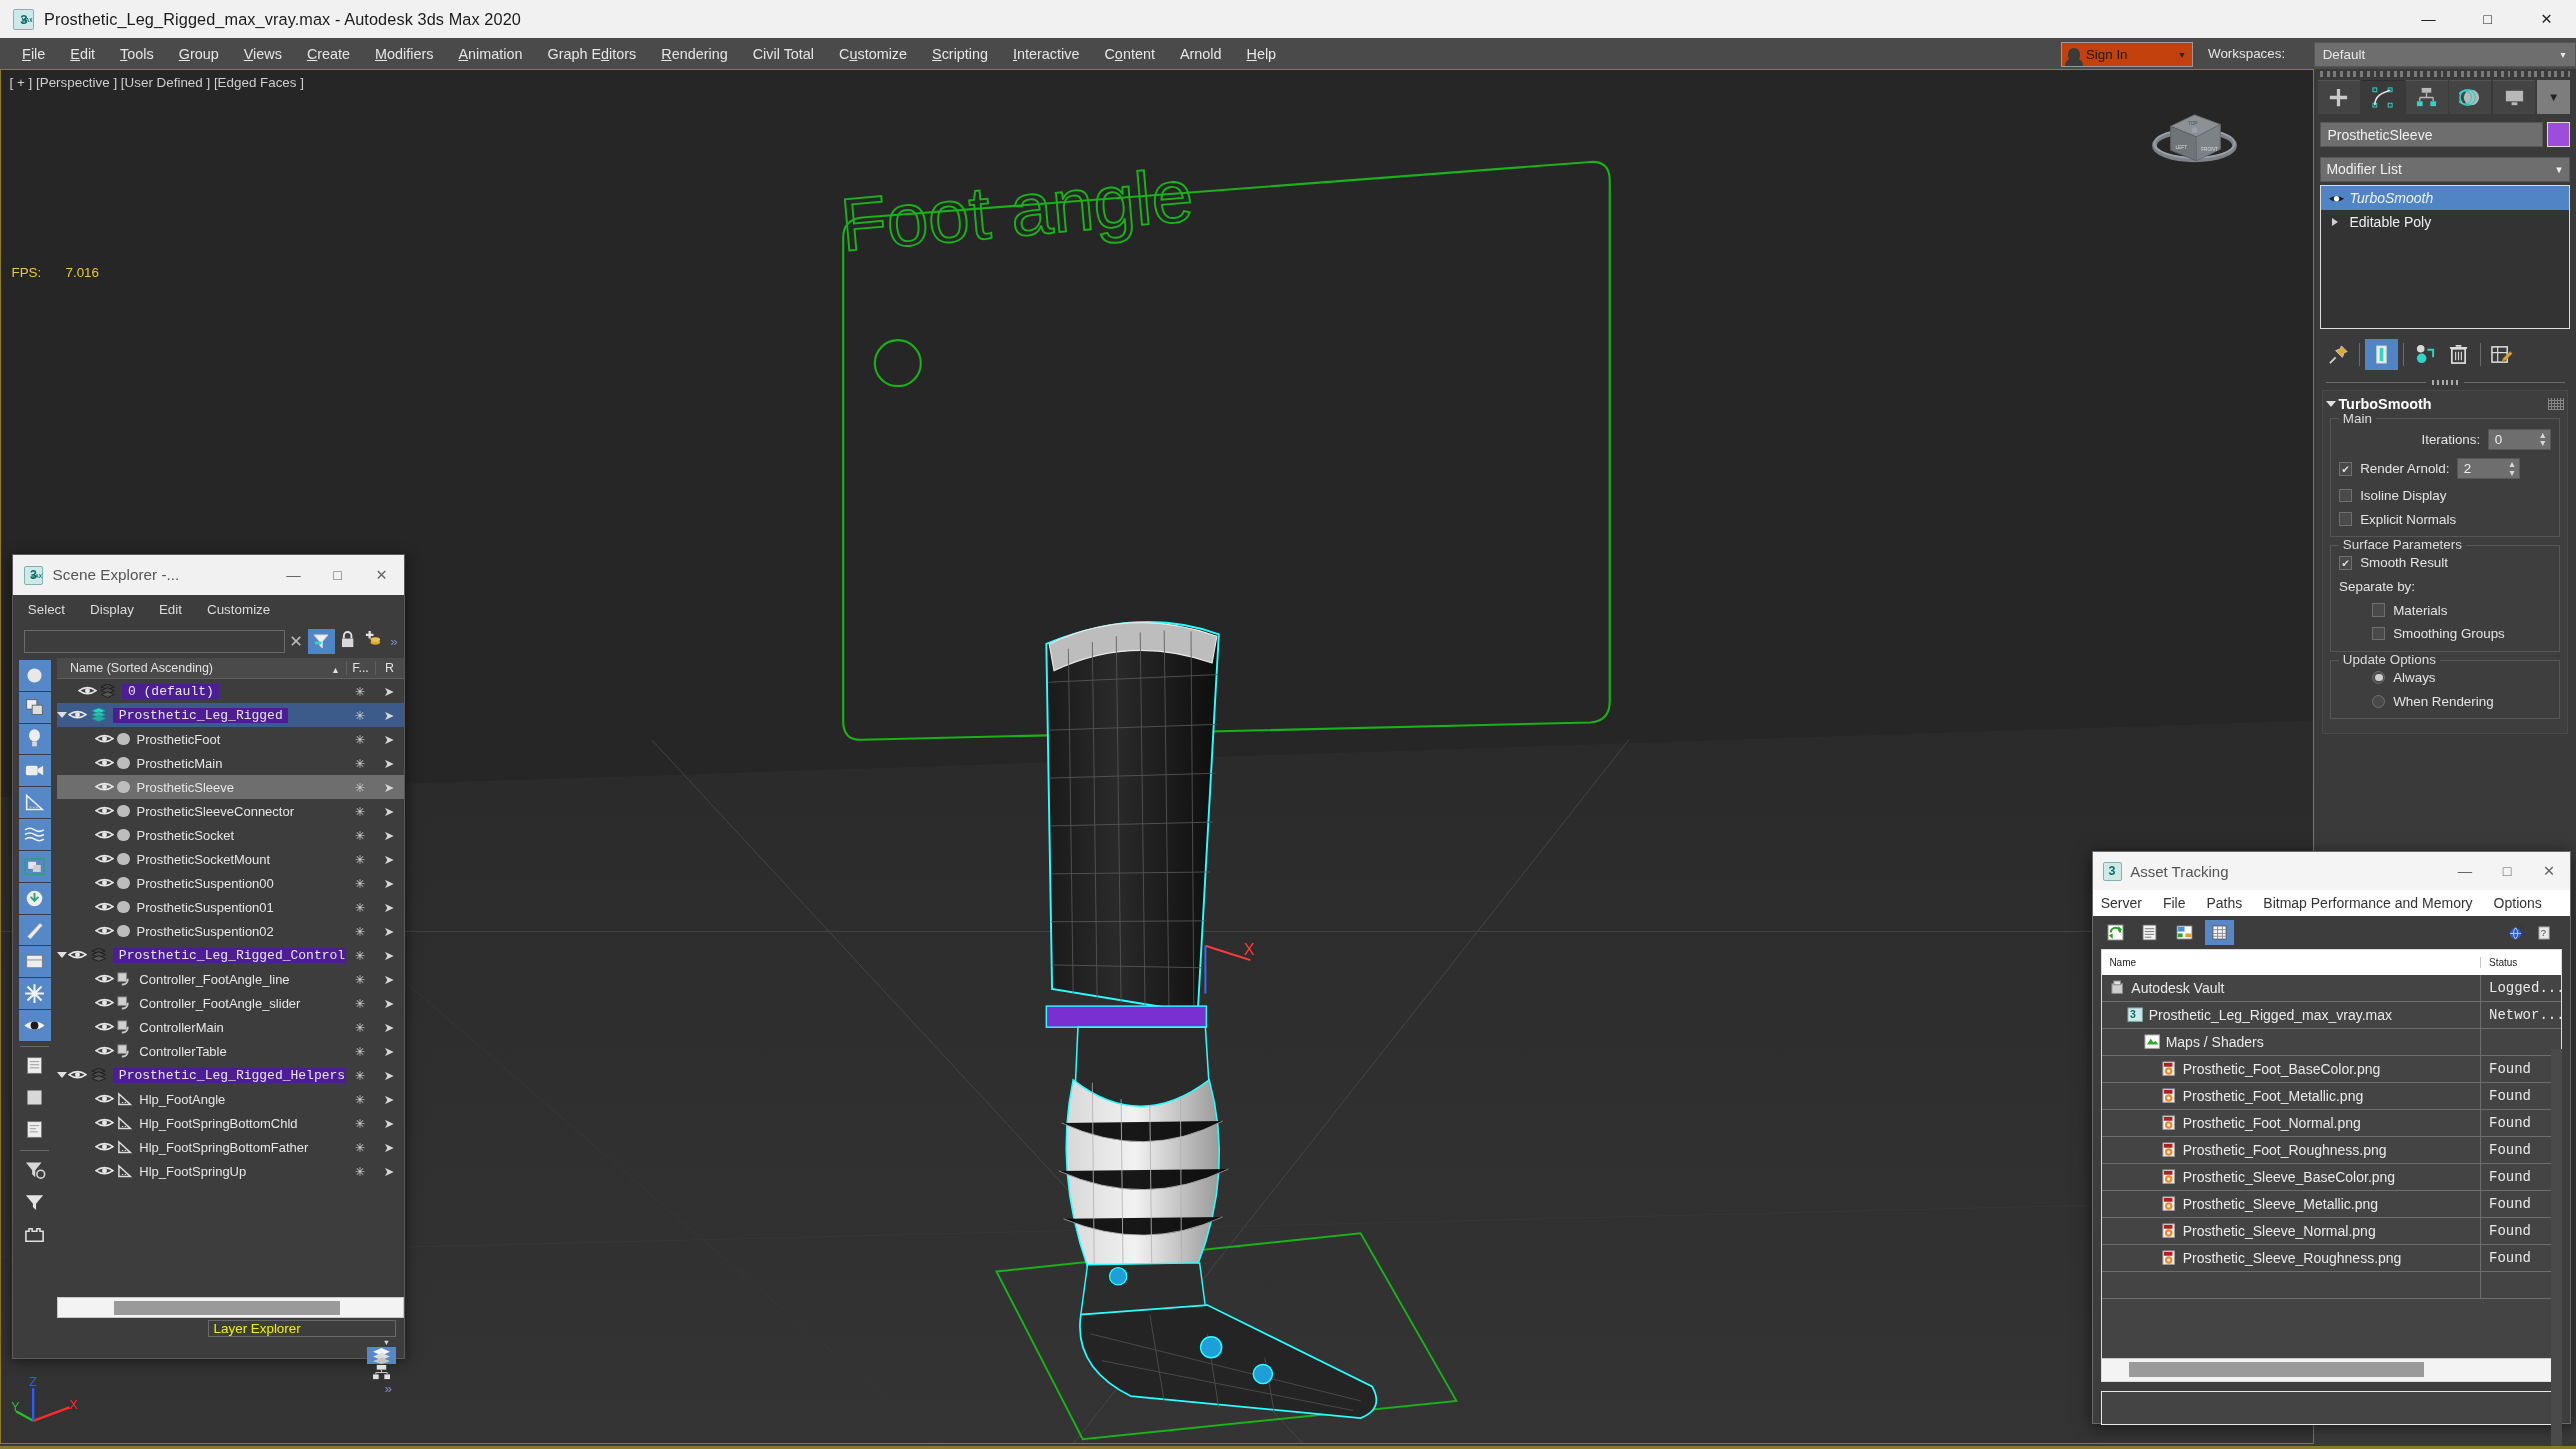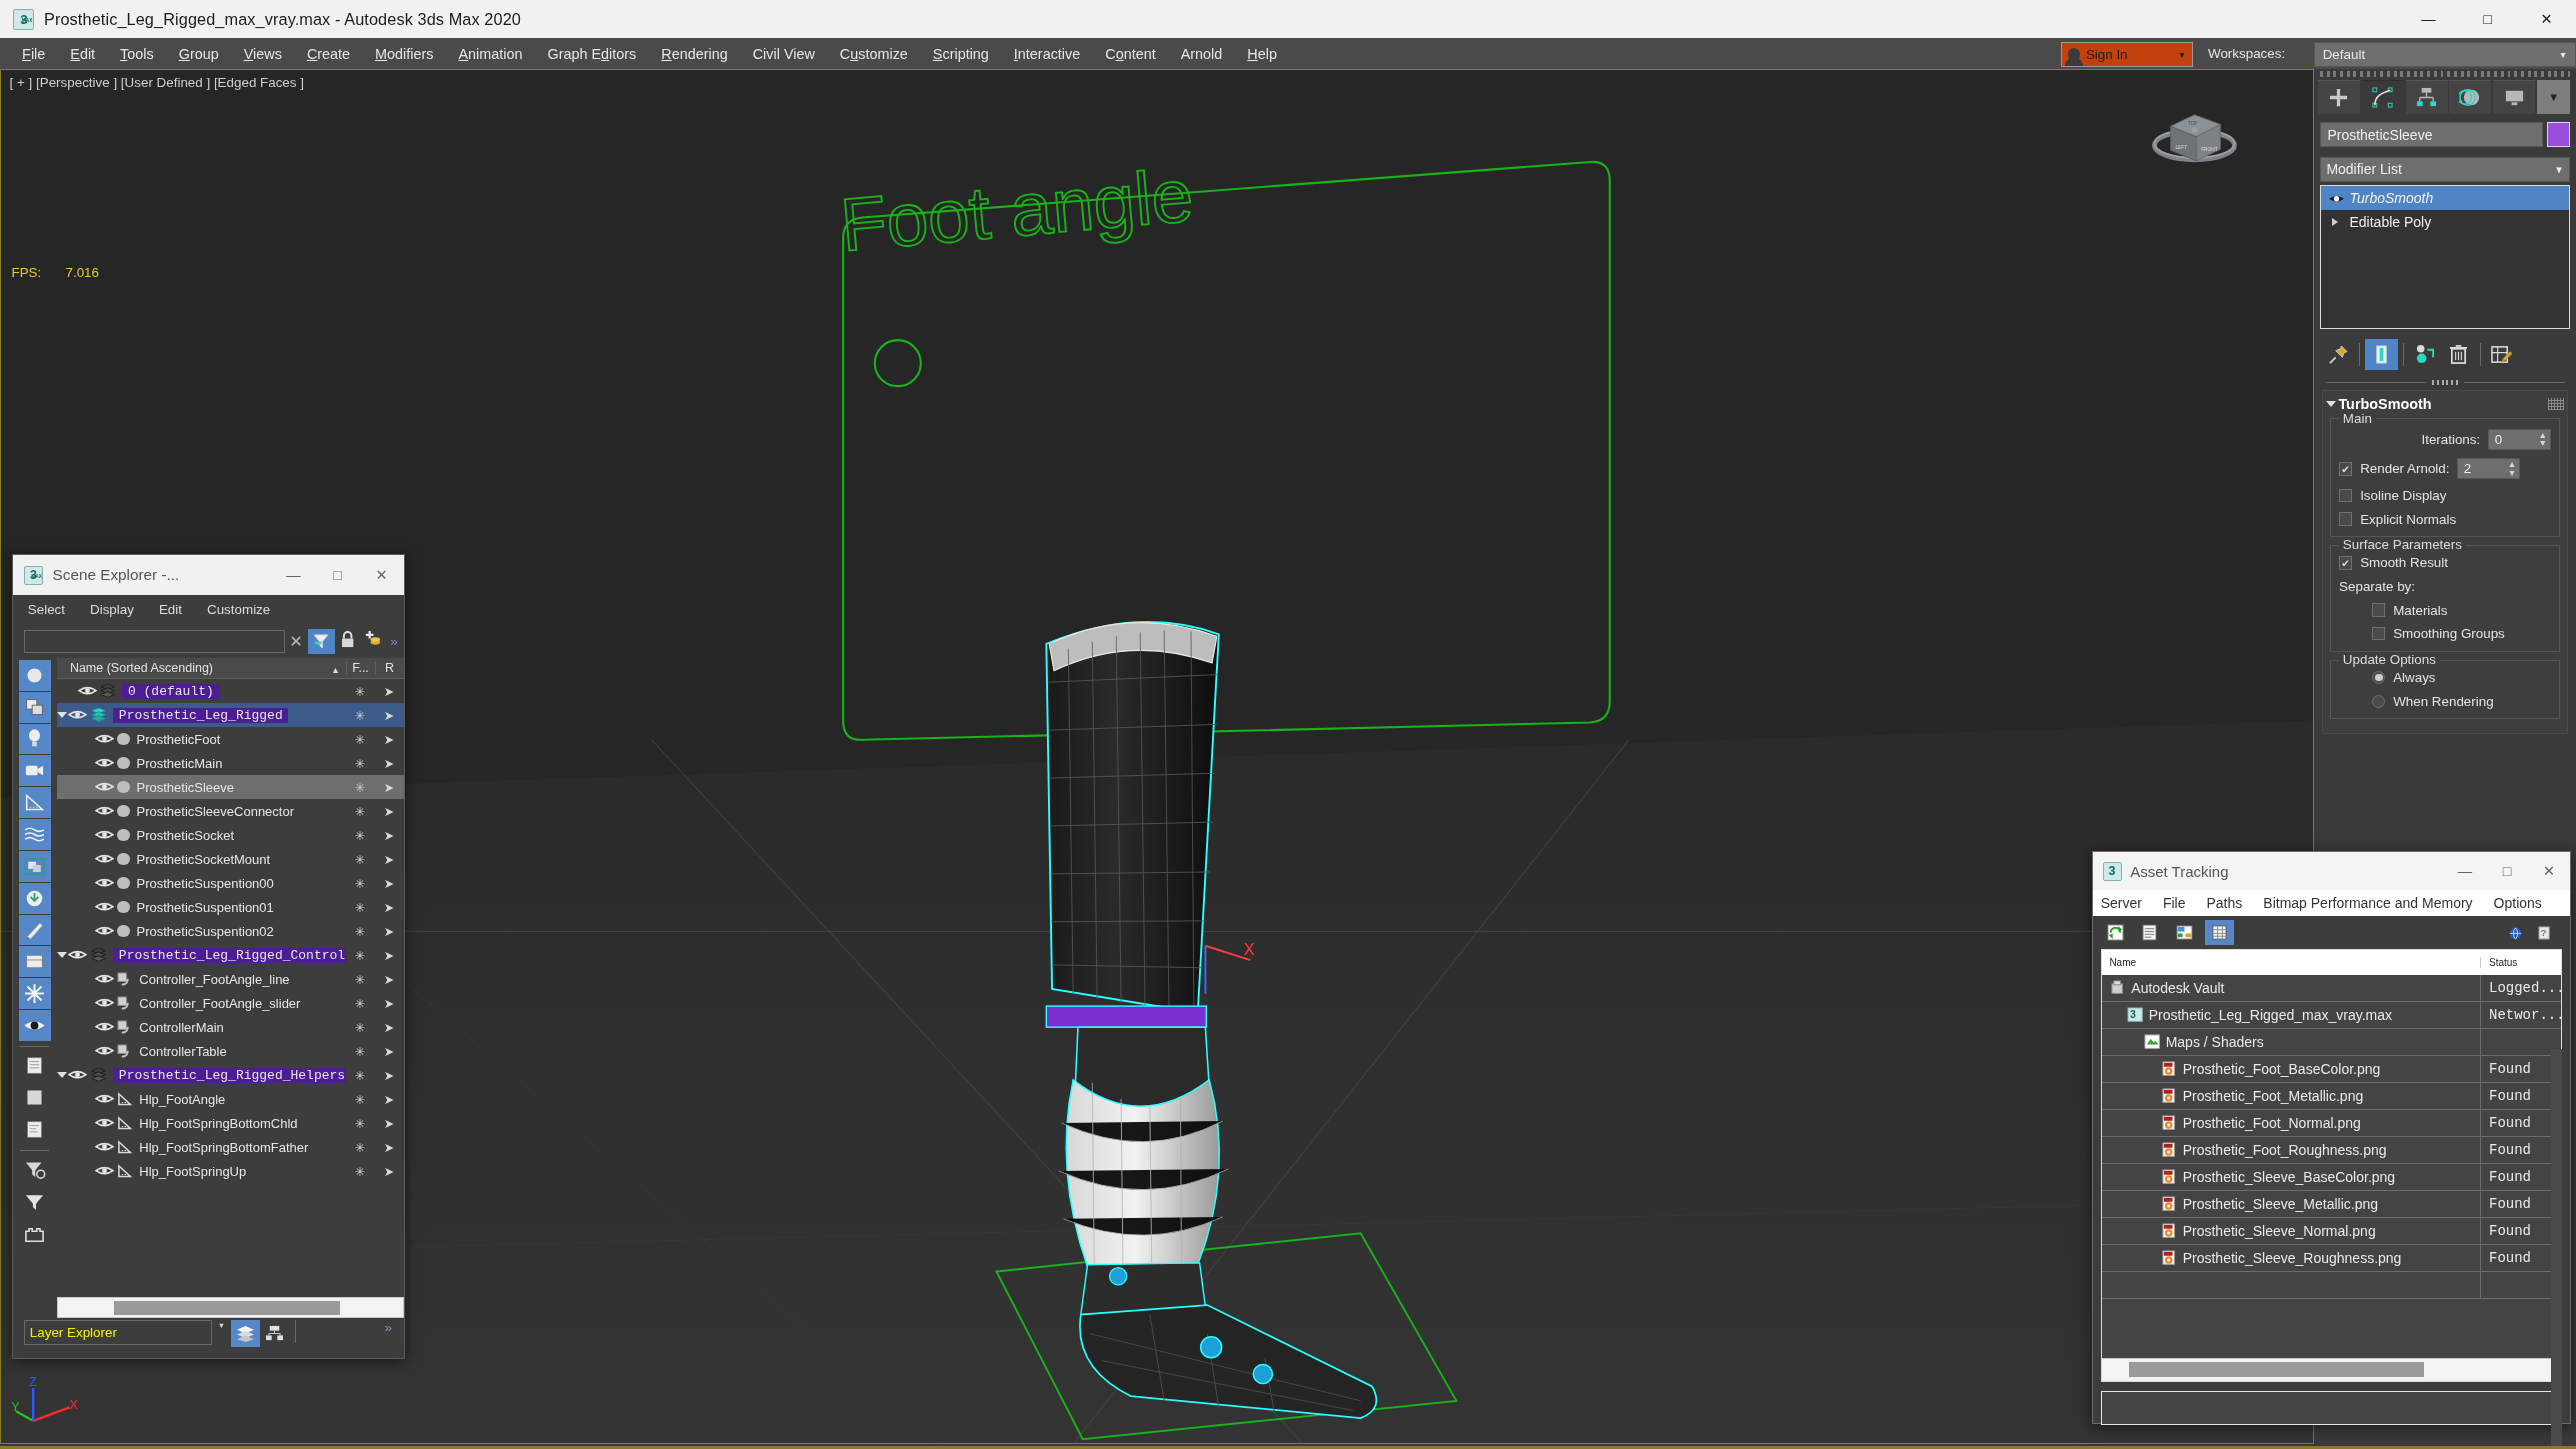--- a/index.html
+++ b/index.html
@@ -119,21 +119,21 @@
   .tri{width:0;height:0;border-left:5.7px solid transparent;border-right:5.7px solid transparent;border-top:6.7px solid #e0e0e0;margin-right:1.9px;}
   .tri-r{width:0;height:0;border-top:4.8px solid transparent;border-bottom:4.8px solid transparent;border-left:6.7px solid #cfcfcf;margin-right:3.8px;}
   .eye{width:19px;height:13.4px;position:relative;margin-right:3.8px;flex:0 0 auto;}
   .indent1{width:21px;flex:0 0 auto;}
   .indent2{width:38px;flex:0 0 auto;}
   .dot{width:12.5px;height:12.5px;border-radius:50%;background:#bdbdbd;margin-right:6.7px;flex:0 0 auto;}
   .layers-ic{width:15.3px;height:13.4px;margin-right:6.7px;flex:0 0 auto;}
 
   .se-hscroll{position:absolute;left:44px;right:0;bottom:40px;height:21px;background:#f3f3f3;border:1px solid #c8c8c8;}
   .se-hscroll .thumb{position:absolute;left:56px;top:2.9px;width:226px;height:14.4px;background:#9a9a9a;}
-  .se-bottom{position:absolute;left:0;right:0;bottom:0;height:38px;display:flex;align-items:flex-start;padding:0 7.7px 0 11.5px;}
+  .se-bottom{position:absolute;left:0;right:0;bottom:0;height:38px;display:flex;align-items:flex-end;padding:0 7.7px 0 11.5px;flex-direction:column;}
   .se-bcombo{width:188px;height:25px;background:#3d3d3d;border:1px solid #6a6a6a;color:#f2f200;font-size:13.4px;display:flex;align-items:center;padding-left:4.8px;}
   .se-bcaret{width:19px;text-align:center;color:#d6d6d6;font-size:8.6px;}
   .se-bbtn{width:29px;height:27px;display:flex;align-items:center;justify-content:center;}
   .se-bbtn.on{background:#5688c7;}
   .se-bdiv{width:1px;height:23px;background:#6a6a6a;margin:0 5.7px;}
   .se-bchev{margin-left:auto;color:#7e8cc4;font-size:13.4px;padding-right:3.8px;}
 
   
   .cmdpanel{position:absolute;left:2314px;top:69px;width:262px;height:1375px;background:#3a3a3a;}
   .cp-dots{height:5.7px;background:repeating-linear-gradient(90deg,#7a7a7a 0 2.9px,transparent 2.9px 6.7px);margin:1.9px 5.7px 0 5.7px;}
@@ -235,21 +235,21 @@
       <div class="menu-item"><span class="u">F</span>ile</div>
       <div class="menu-item"><span class="u">E</span>dit</div>
       <div class="menu-item"><span class="u">T</span>ools</div>
       <div class="menu-item"><span class="u">G</span>roup</div>
       <div class="menu-item"><span class="u">V</span>iews</div>
       <div class="menu-item"><span class="u">C</span>reate</div>
       <div class="menu-item"><span class="u">M</span>odifiers</div>
       <div class="menu-item"><span class="u">A</span>nimation</div>
       <div class="menu-item">Graph E<span class="u">d</span>itors</div>
       <div class="menu-item"><span class="u">R</span>endering</div>
-      <div class="menu-item">Civil View</div>
+      <div class="menu-item">Civil Total</div>
       <div class="menu-item">C<span class="u">u</span>stomize</div>
       <div class="menu-item"><span class="u">S</span>cripting</div>
       <div class="menu-item"><span class="u">I</span>nteractive</div>
       <div class="menu-item">C<span class="u">o</span>ntent</div>
       <div class="menu-item">Arnold</div>
       <div class="menu-item"><span class="u">H</span>elp</div>
     </div>
 
   <div class="signin">
     <span class="person"></span>

